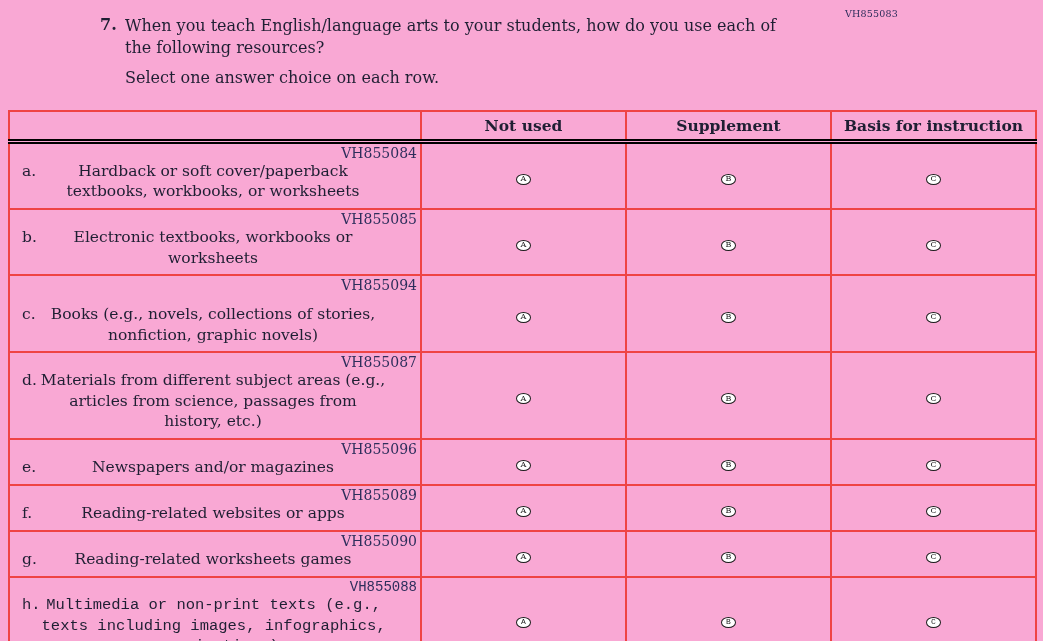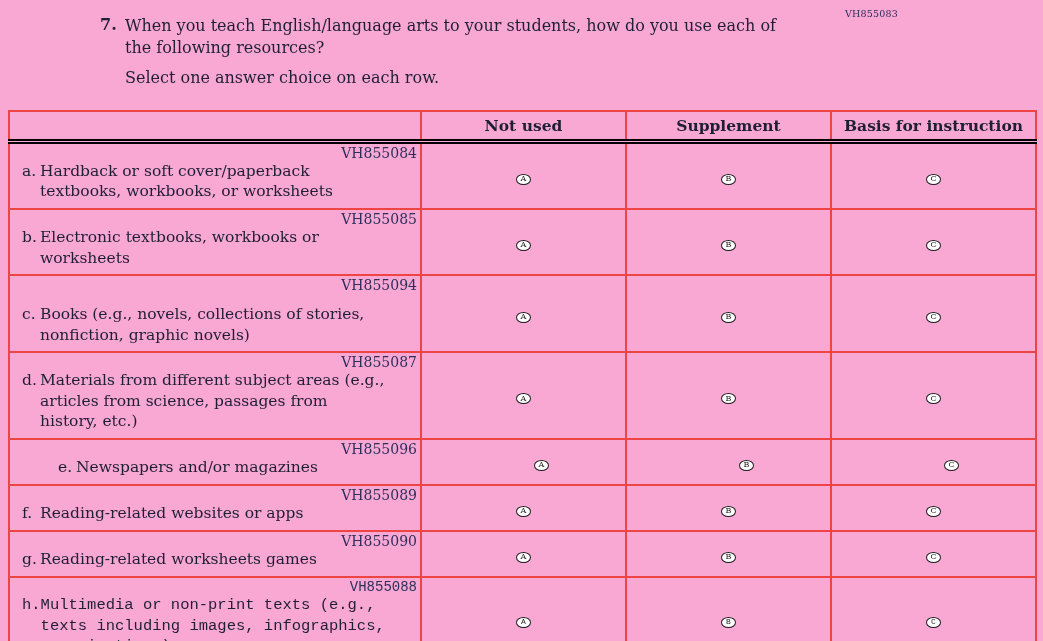--- a/index.html
+++ b/index.html
@@ -74,21 +74,21 @@
     vertical-align: middle;
     border-bottom: 5px double #000000;
     color: #1f1f33;
   }
 
   
   tbody tr:nth-child(1) td { height: 64px; }
   tbody tr:nth-child(2) td { height: 66px; }
   tbody tr:nth-child(3) td { height: 77px; }
   tbody tr:nth-child(4) td { height: 69px; }
-  tbody tr:nth-child(5) td { height: 46px; padding-left: 36px; }
+  tbody tr:nth-child(5) td { height: 46px; }
   tbody tr:nth-child(6) td { height: 32px; }
   tbody tr:nth-child(7) td { height: 46px; margin-top: 8px; }
   tbody tr:nth-child(8) td { height: 63px; font-family: Liberation Mono, monospace; }
 
   td.item-cell { vertical-align: top; }
   .cell-inner {
     height: 100%;
     display: flex;
     flex-direction: column;
     justify-content: space-between;
@@ -100,21 +100,21 @@
     color: #2e2e5c;
     line-height: 1.1;
     padding-right: 1px;
   }
   .item-line {
     display: flex;
     font-size: 15.5px;
     line-height: 1.32;
   }
   .row-letter { flex: 0 0 24px; padding-left: 6px; }
-  .row-text  { flex: 1; max-width: 346px; }
+  .row-text  { flex: 1; max-width: 346px; text-align: center; }
 
   td.answer-cell {
     text-align: center;
     vertical-align: middle;
   }
   .bubble {
     display: inline-flex;
     align-items: center;
     justify-content: center;
     width: 15px;

